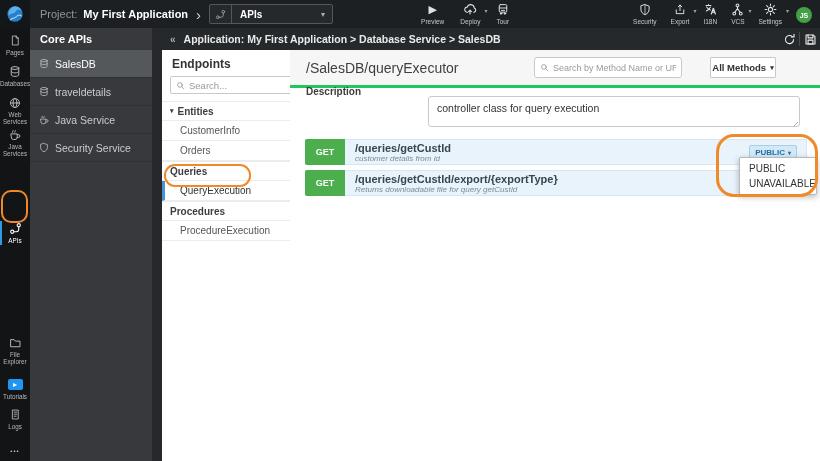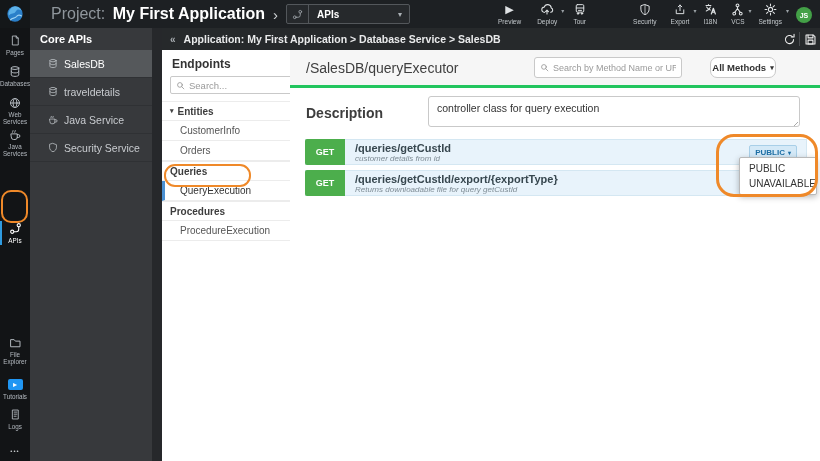--- a/index.html
+++ b/index.html
@@ -3,21 +3,21 @@
 <meta charset="utf-8">
 <style>
 *{margin:0;padding:0;box-sizing:border-box}
 html,body{width:820px;height:461px;overflow:hidden;font-family:"Liberation Sans",sans-serif}
 .app{position:relative;width:820px;height:461px;background:#fff}
 svg{fill:none;stroke:currentColor;stroke-width:1.3;stroke-linecap:round;stroke-linejoin:round}
 
 
 .topbar{position:absolute;left:0;top:0;width:820px;height:28px;background:#1d2023;display:flex;align-items:center;color:#e6e8ea;z-index:3}
 .logo-box{width:30px;height:28px;background:#141719;display:flex;align-items:center;justify-content:center;flex:0 0 30px}
-.project{margin-left:21px;font-size:16px;white-space:nowrap}
+.project{margin-left:10px;font-size:11px;white-space:nowrap}
 .project .lbl{color:#8f969c}
 .project .nm{color:#fff;font-weight:bold;margin-left:3px}
 .bc-chev{color:#cfd3d6;font-size:15px;margin:0 8px;line-height:1}
 .nav-dd{width:124px;height:20px;background:#26292c;border:1px solid #53575b;display:flex;align-items:center;border-radius:2px}
 .nav-dd .ic{width:22px;height:100%;border-right:1px solid #53575b;display:flex;align-items:center;justify-content:center;color:#9aa0a5}
 .nav-dd .tx{font-size:10px;font-weight:bold;color:#fff;margin-left:8px}
 .nav-dd .ch{margin-left:auto;margin-right:7px;color:#aab0b5;font-size:8px}
 .tb-actions{display:flex;align-items:flex-start;gap:16px;margin-left:88px}
 .tb-item{display:flex;flex-direction:column;align-items:center;gap:2px;color:#dfe2e4;position:relative;cursor:pointer}
 .tb-item .lab{font-size:6.5px;color:#c3c8cc;white-space:nowrap}
@@ -31,21 +31,21 @@
 .rail-item{position:absolute;left:0;width:30px;display:flex;flex-direction:column;align-items:center;gap:2px;color:#b4bac0;font-size:6.3px;line-height:7.2px;text-align:center;cursor:pointer}
 .rail-item .ico{height:13px;display:flex;align-items:center;justify-content:center}
 .rail-item.active{color:#fff}
 .rail-item.active::before{content:"";position:absolute;left:0;top:-1px;bottom:-1px;width:2px;background:#2f9be0}
 .play-badge{width:15px;height:11px;border-radius:2px;background:#2096f3;color:#fff;display:flex;align-items:center;justify-content:center;font-size:8px;line-height:1}
 .rail-dots{position:absolute;left:0;bottom:7px;width:30px;text-align:center;color:#c6cacd;font-size:6px;letter-spacing:1px}
 
 
 .services{position:absolute;left:30px;top:28px;width:122px;height:433px;background:#37393c;z-index:2}
 .svc-title{height:22px;line-height:22px;padding-left:10px;color:#fff;font-size:11px;font-weight:bold}
-.svc{height:28px;display:flex;align-items:center;gap:6px;padding-left:18px;font-size:10.5px;color:#c9ccd0;border-bottom:1px solid #2f3134;cursor:pointer}
+.svc{height:28px;display:flex;align-items:center;gap:6px;padding-left:9px;font-size:10.5px;color:#c9ccd0;border-bottom:1px solid #2f3134;cursor:pointer}
 .svc .ico{display:flex;align-items:center;color:#b8bcc0}
 .svc.selected{background:#55585b;color:#fff}
 .strip{position:absolute;left:152px;top:28px;width:10px;height:433px;background:#26282b;z-index:2}
 
 
 .bcbar{position:absolute;left:162px;top:28px;width:658px;height:22px;background:#26292b;display:flex;align-items:center;color:#e9eaeb;font-size:10.5px;font-weight:bold;z-index:2}
 .bcbar .coll{color:#a9aeb2;font-size:10px;margin:0 8px;cursor:pointer}
 .bc-actions{margin-left:auto;display:flex;align-items:center;height:100%}
 .bc-btn{width:20px;height:100%;display:flex;align-items:center;justify-content:center;color:#f0f0f0;cursor:pointer}
 .bc-sep{width:1px;height:14px;background:#4a4d50}
@@ -63,23 +63,23 @@
 .ep-selected{border-left:3px solid #4a90d2;padding-left:15px;color:#333}
 
 
 .main{position:absolute;left:290px;top:50px;width:530px;height:411px;background:#fff;z-index:1}
 .main-head{height:38px;background:#f6f6f6;border-bottom:3px solid #22c55e;display:flex;align-items:center}
 .main-title{margin-left:16px;font-size:14px;color:#3f3f3f}
 .m-search{margin-left:auto;width:148px;height:21px;border:1px solid #c9c9c9;border-radius:3px;background:#fff;display:flex;align-items:center;padding:0 5px;gap:4px}
 .m-search .ico{color:#8a8a8a;display:flex}
 .m-search input{border:0;outline:0;width:100%;font-size:9px;color:#555;font-family:"Liberation Sans",sans-serif}
 .m-search input::placeholder{color:#9a9a9a}
-.m-methods{width:66px;height:21px;margin:0 44px 0 28px;border:1px solid #c9c9c9;border-radius:7px;background:#fff;display:flex;align-items:center;justify-content:center;gap:4px;font-size:9.5px;font-weight:bold;color:#333;cursor:pointer}
+.m-methods{width:66px;height:21px;margin:0 44px 0 28px;border:1px solid #c9c9c9;border-radius:1px;background:#fff;display:flex;align-items:center;justify-content:center;gap:4px;font-size:9.5px;font-weight:bold;color:#333;cursor:pointer}
 .m-methods .ch{font-size:7px;color:#333}
-.desc-label{position:absolute;left:16px;top:55px;font-size:14px;font-weight:bold;color:#3d3d3d}
+.desc-label{position:absolute;left:16px;top:36px;font-size:10px;font-weight:bold;color:#3d3d3d}
 .desc-box{position:absolute;left:138px;top:46px;width:372px;height:31px;border:1px solid #c9c9c9;border-radius:3px;font-size:10.5px;color:#333;padding:5px 8px;resize:none;outline:none;font-family:"Liberation Sans",sans-serif;background:#fff}
 .resize-grip{position:absolute;left:501px;top:69px;width:7px;height:7px;pointer-events:none;background:
  linear-gradient(135deg,transparent 0 50%,#aaa 50% 56%,transparent 56% 70%,#aaa 70% 76%,transparent 76%)}
 .api-row{position:absolute;left:15px;width:502px;height:26px;background:#e8f3fb;border:1px solid #d4e7f2;display:flex;align-items:center;cursor:pointer}
 .api-row .method{width:40px;height:26px;margin:-1px 0 -1px -1px;background:#4cae4c;color:#fff;font-size:9px;font-weight:bold;display:flex;align-items:center;justify-content:center;border-radius:2px 0 0 2px}
 .api-row .txt{margin-left:10px;display:flex;flex-direction:column;justify-content:center;line-height:1}
 .api-row .path{font-size:11px;font-weight:bold;color:#37474f;line-height:12px}
 .api-row .sum{font-size:8px;font-style:italic;color:#7d8b94;line-height:9px}
 .chip{margin-left:auto;margin-right:9px;background:#d4e9f7;border:1px solid #a8cfe8;border-radius:2px;color:#1d6fa5;font-size:8px;font-weight:bold;padding:2px 5px;display:flex;align-items:center;gap:3px;cursor:pointer}
 .chip .ch{font-size:6px}

